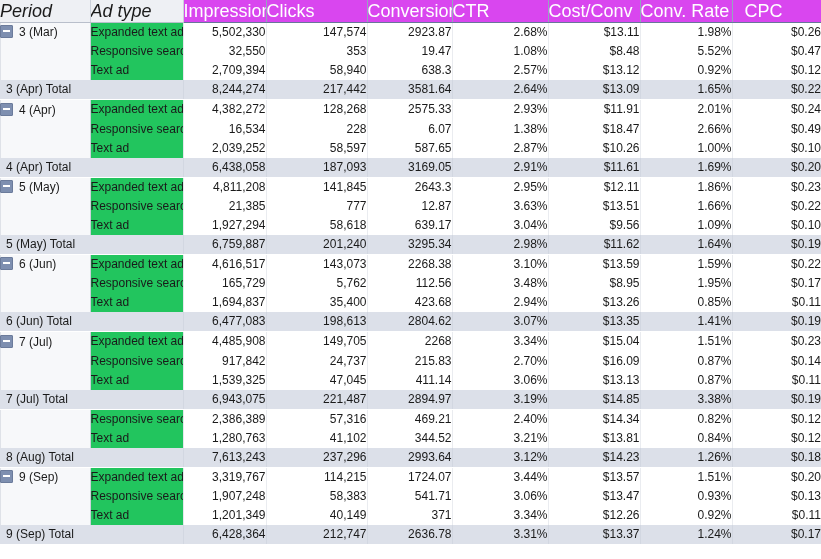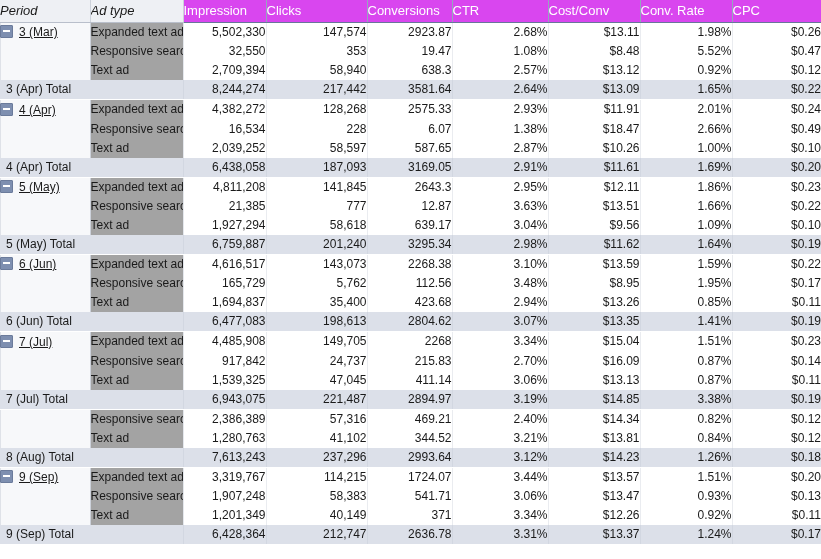--- a/index.html
+++ b/index.html
@@ -33,51 +33,51 @@
     height: 19px;
     line-height: 19px;
     vertical-align: middle;
     font-weight: normal;
   }
 
   
   tr.hdr th {
     height: 22px;
     line-height: 22px;
-    font-size: 13px;
+    font-size: 18px;
   }
   th.hd-rowfield {
     background: #eef0f4;
     color: #1a1a1a;
     font-style: italic;
     text-align: left;
     padding-left: 6px;
     border-bottom: 1px solid #b9bfcb;
     border-right: 1px solid #cdd2db;
   }
   th.hd-measure {
     background: #d946ef;
     color: #ffffff;
     text-align: left;
     padding-left: 7px;
     border-bottom: 1px solid #5f7characters;
     border-bottom: 1px solid #67769a;
     border-right: 1px solid #96a4bf;
   }
-  th.hd-measure.last { border-right: none; }
+  th.hd-measure.last { border-right: none; padding-left: 12px; }
 
   
   td.c-period {
     background: #f7f8fa;
     border-right: 1px solid #cdd2db;
     padding-left: 4px;
     position: relative;
   }
   td.c-adtype {
-    background: #a3a3a3;
+    background: #22c55e;
     border-right: 1px solid #e4e7ec;
     padding-left: 6px;
     text-overflow: clip;
   }
   td.c-num {
     background: #ffffff;
     text-align: right;
     padding-right: 9px;
     border-right: 1px solid #eaecf0;
   }
@@ -120,21 +120,20 @@
     position: absolute;
     left: 2px;
     top: 4px;
     width: 7px;
     height: 2px;
     background: #ffffff;
   }
   .period-label {
     display: inline-block;
     vertical-align: middle;
-    text-decoration: underline;
   }
   td.c-period.blank {
     background: #f7f8fa;
   }
   
   td.c-period.grouped {
     box-shadow: inset 1px 0 0 #dfe2e8;
   }
 </style>
 </head>

